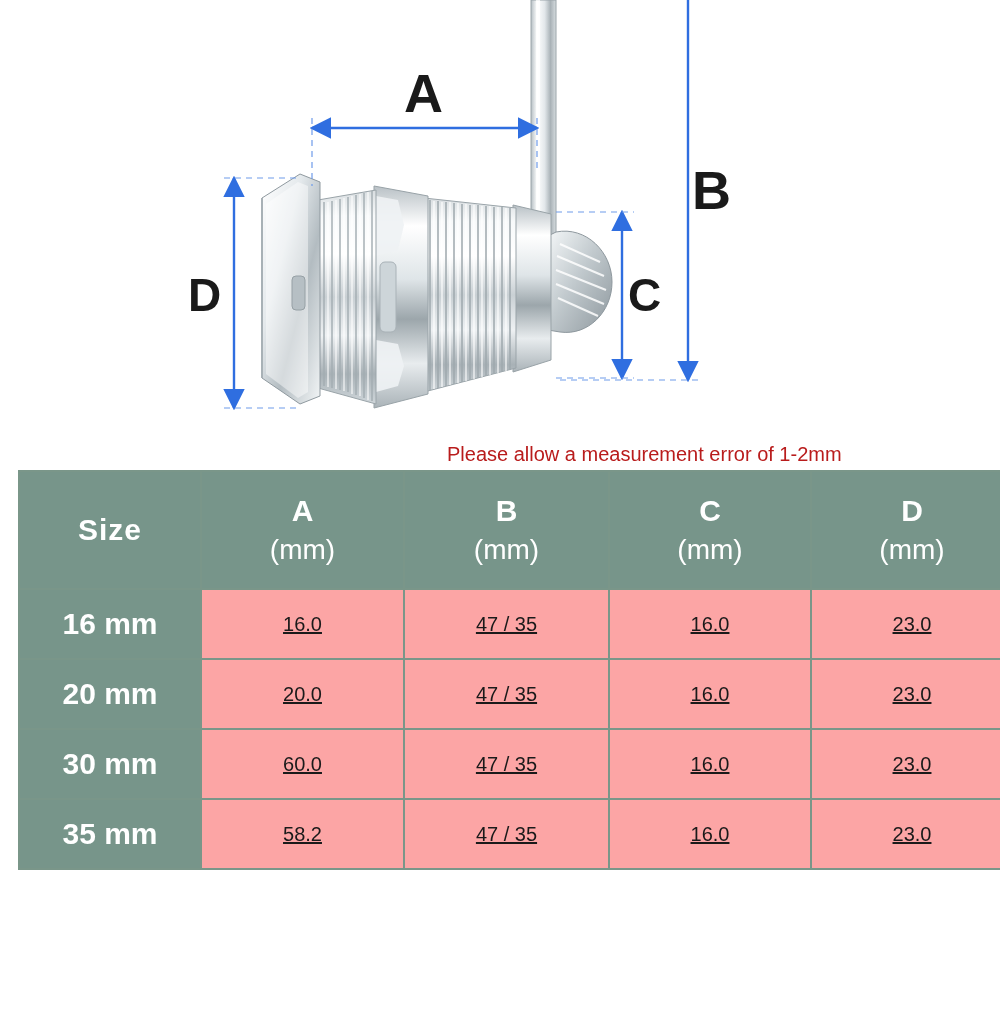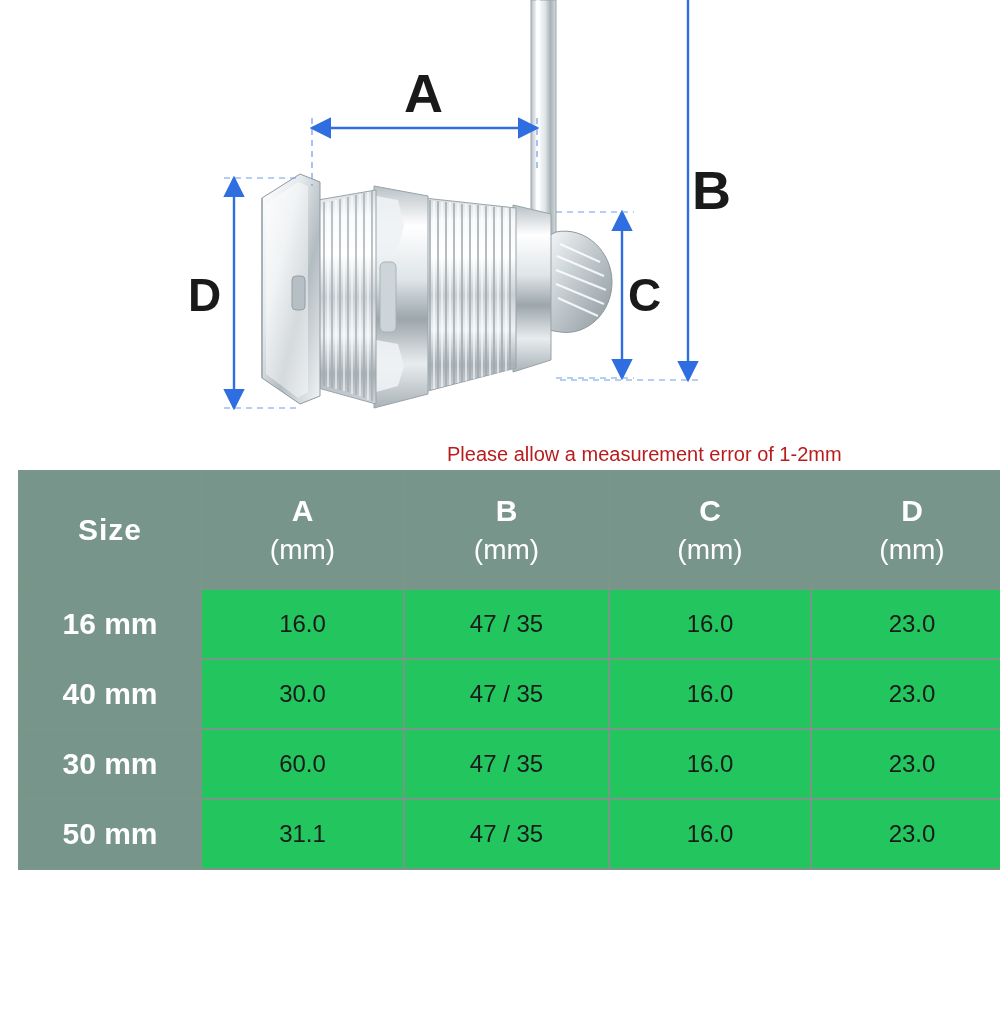--- a/index.html
+++ b/index.html
@@ -96,23 +96,24 @@
   }
 
   tbody tr { height: 70px; }
   td.size-cell {
     background: #77958a;
     color: #ffffff;
     font-size: 30px;
     font-weight: bold;
   }
   td.val {
-    background: #22c55e;
+    background: #fca5a5;
     color: #1a1a1a;
-    font-size: 24px;
+    font-size: 20px;
+    text-decoration: underline;
   }
 </style>
 </head>
 <body>
 
 <div id="diagram">
 
   <svg width="1000" height="470" viewBox="0 0 1000 470">
     <defs>
       <linearGradient id="chromeV" x1="0" y1="0" x2="0" y2="1">
@@ -299,34 +300,34 @@
   </thead>
   <tbody>
     <tr>
       <td class="size-cell">16 mm</td>
       <td class="val">16.0</td>
       <td class="val">47 / 35</td>
       <td class="val">16.0</td>
       <td class="val">23.0</td>
     </tr>
     <tr>
-      <td class="size-cell">40 mm</td>
-      <td class="val">30.0</td>
+      <td class="size-cell">20 mm</td>
+      <td class="val">20.0</td>
       <td class="val">47 / 35</td>
       <td class="val">16.0</td>
       <td class="val">23.0</td>
     </tr>
     <tr>
       <td class="size-cell">30 mm</td>
       <td class="val">60.0</td>
       <td class="val">47 / 35</td>
       <td class="val">16.0</td>
       <td class="val">23.0</td>
     </tr>
     <tr>
-      <td class="size-cell">50 mm</td>
-      <td class="val">31.1</td>
+      <td class="size-cell">35 mm</td>
+      <td class="val">58.2</td>
       <td class="val">47 / 35</td>
       <td class="val">16.0</td>
       <td class="val">23.0</td>
     </tr>
   </tbody>
 </table>
 
 </body></html>

